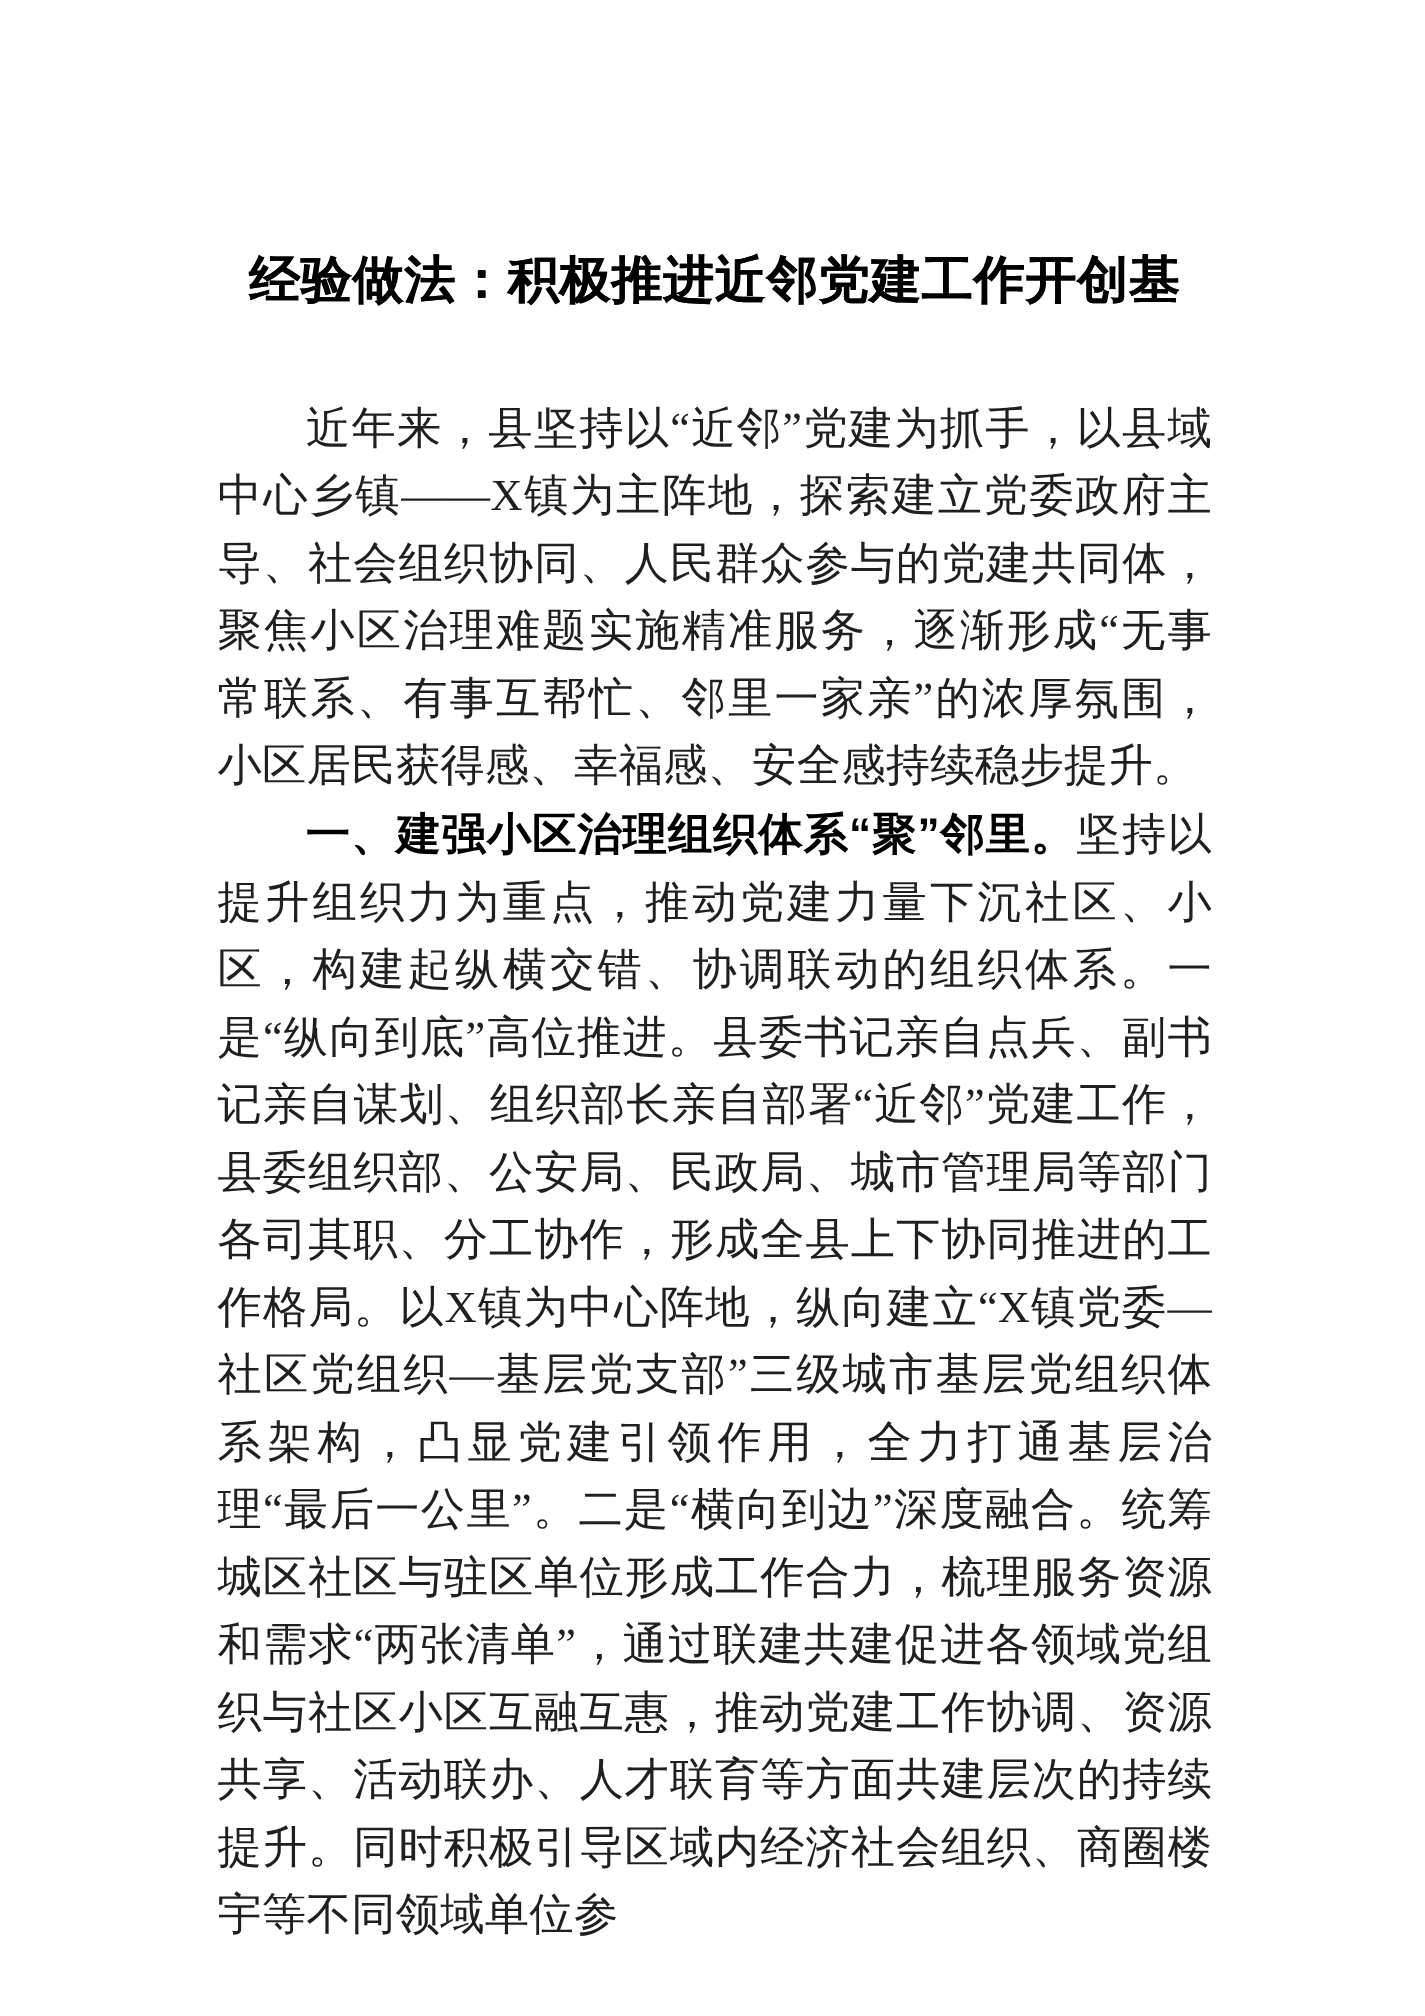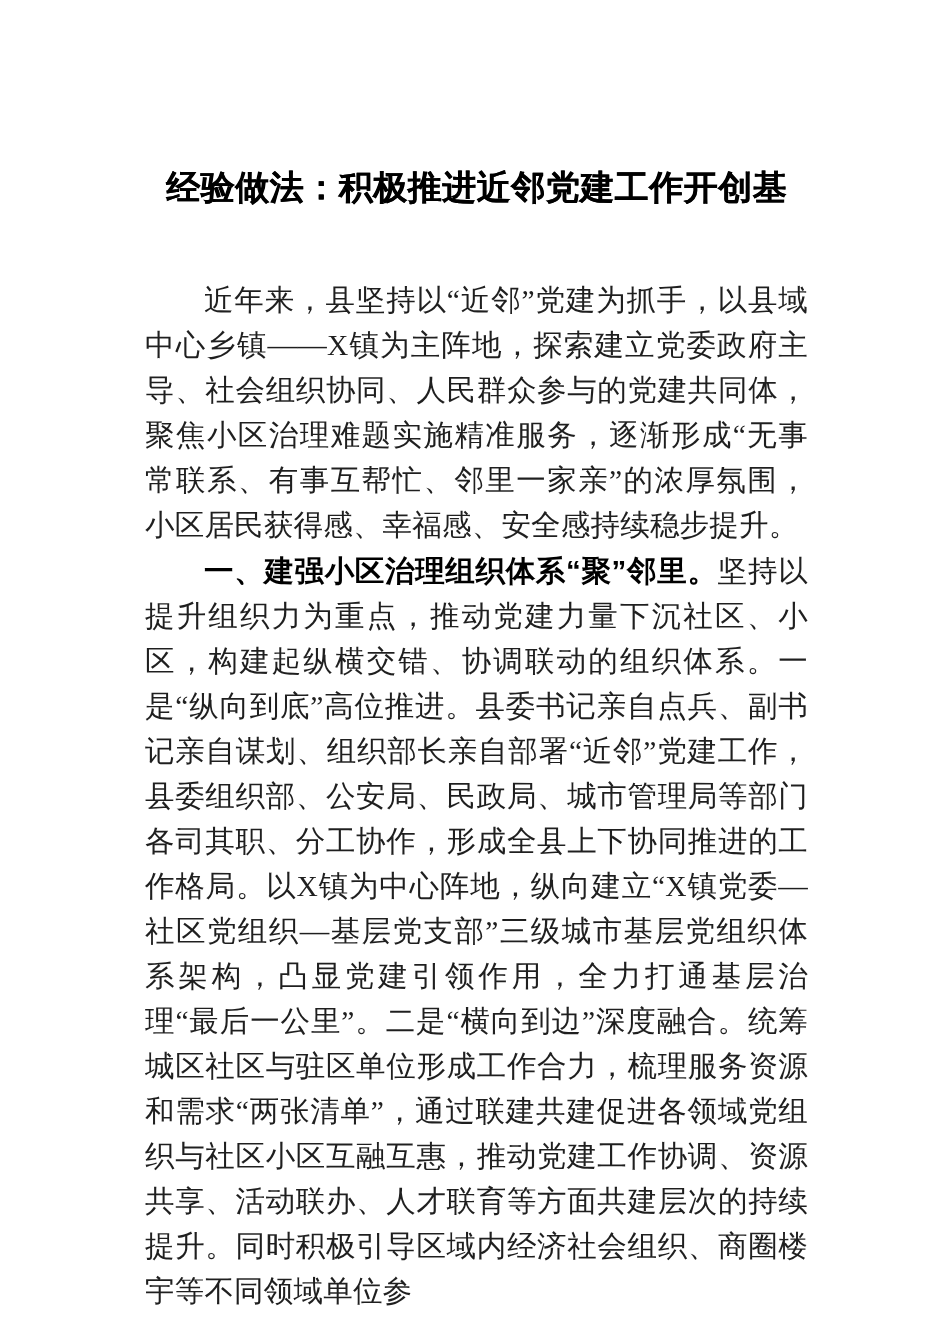--- a/index.html
+++ b/index.html
@@ -58,21 +58,21 @@
     color: #1f1f1f;
     letter-spacing: 0.2px;
     word-break: break-all;
   }
 
   .para + .para {
     margin-top: 0;
   }
 
   #para-intro {
-    margin-top: 53px;
+    margin-top: 39px;
   }
 
   
   .lead {
     font-family: "Liberation Sans", "DejaVu Sans", sans-serif;
     font-weight: bold;
     letter-spacing: 0px;
     color: #000000;
     margin-top: 36px;
   }

